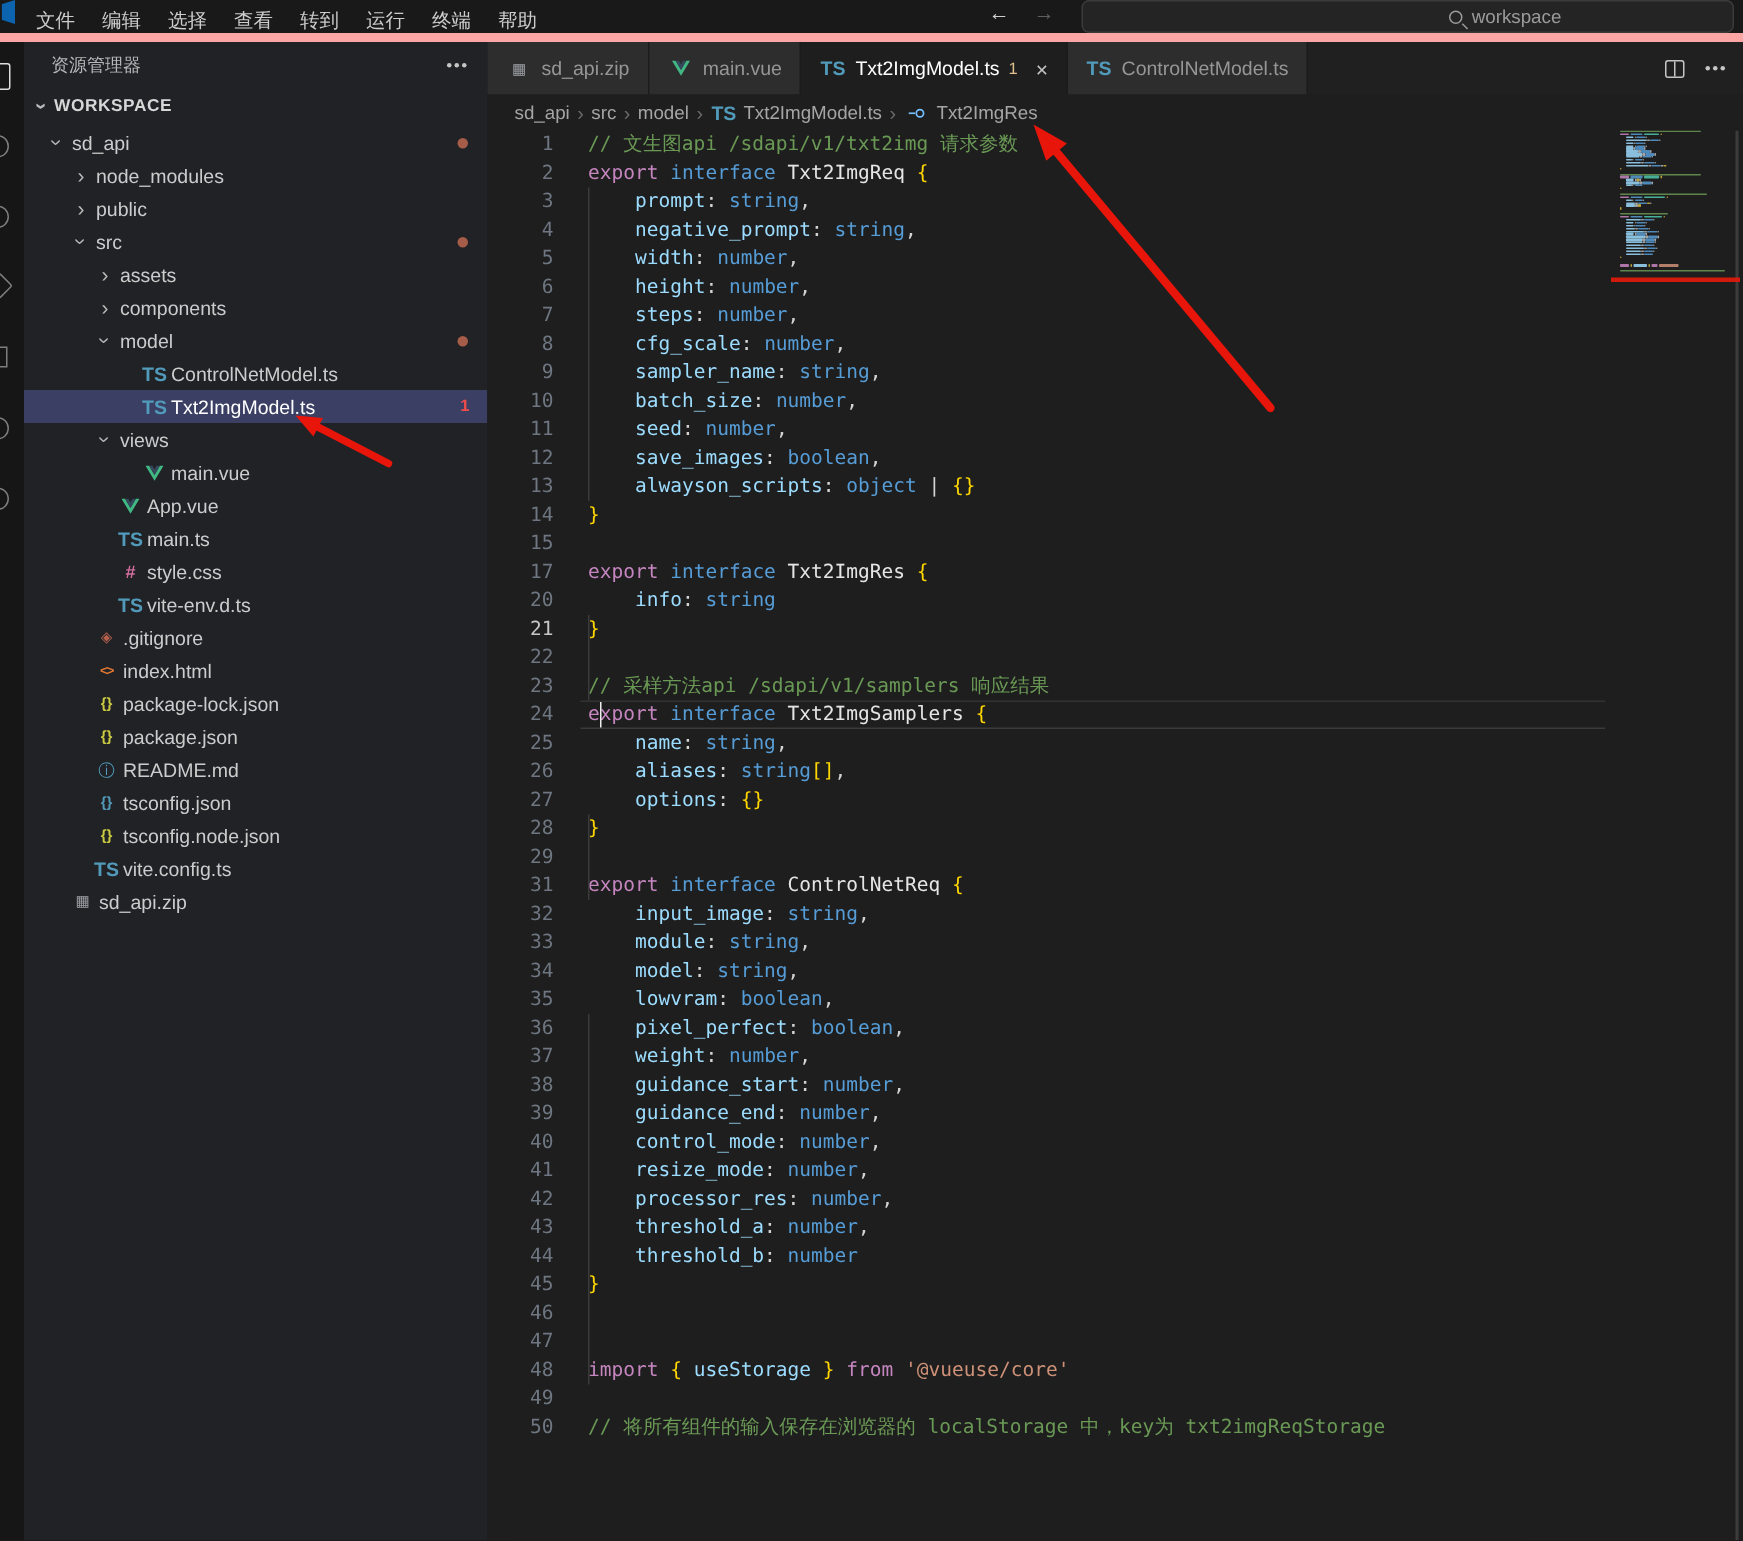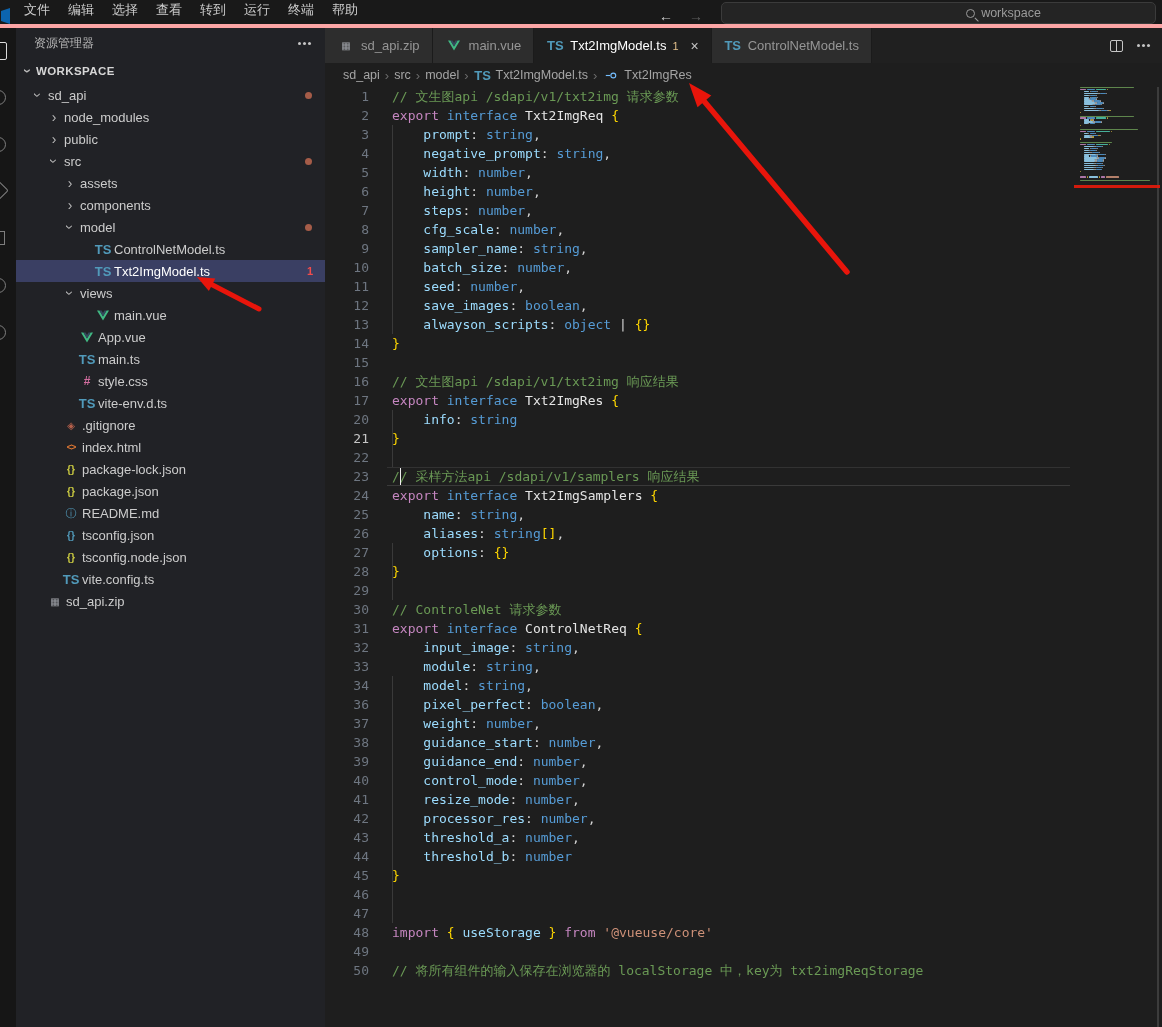--- a/index.html
+++ b/index.html
@@ -1,21 +1,21 @@
 <!DOCTYPE html>
 <html><head>
 <meta charset="utf-8">
 <style>
   *{margin:0;padding:0;box-sizing:border-box}
   html,body{width:1162px;height:1027px;overflow:hidden;background:#1e1e1e;
     font-family:"Liberation Sans","DejaVu Sans",sans-serif}
   .app{position:relative;width:1162px;height:1027px;background:#1e1e1e;color:#ccc;overflow:hidden}
 
   
-  .titlebar{height:28px;background:#191919;border-bottom:4px solid #fca5a5;display:flex;align-items:flex-end;position:relative}
+  .titlebar{height:28px;background:#191919;border-bottom:6px solid #fca5a5;display:flex;align-items:flex-start;position:relative}
   .logo-frag{width:9px;height:16px;background:#0a72c9;clip-path:polygon(0 18%,100% 0,100% 100%,0 82%);margin:0 5px 0 1px;opacity:.85;flex:none}
   .menus{display:flex;flex:none}
   .menu-item{padding:0 9px;font-size:13px;color:#cccccc;line-height:28px;cursor:default}
   .nav{display:flex;gap:16px;margin-left:292px;font-size:14px;flex:none}
   .nav-back{color:#cfcfcf}
   .nav-fwd{color:#5e5e5e}
   .cmdcenter{flex:1;height:22px;margin:0 6px 0 18px;background:#242424;border:1px solid #3b3b3b;border-radius:5px;
     display:flex;align-items:center;justify-content:center;padding-left:130px;gap:6px;color:#9b9b9b;font-size:12.5px}
   .mag{width:9px;height:9px;border:1.4px solid #9b9b9b;border-radius:50%;position:relative;flex:none}
   .mag::after{content:"";position:absolute;width:5px;height:1.4px;background:#9b9b9b;transform:rotate(45deg);left:7px;top:9px}
@@ -353,37 +353,36 @@
             <div class="cl"><span class="ln">6</span><span class="lt"><span class="w">    </span><span class="p">height</span><span class="w">: </span><span class="b">number</span><span class="w">,</span></span></div>
             <div class="cl"><span class="ln">7</span><span class="lt"><span class="w">    </span><span class="p">steps</span><span class="w">: </span><span class="b">number</span><span class="w">,</span></span></div>
             <div class="cl"><span class="ln">8</span><span class="lt"><span class="w">    </span><span class="p">cfg_scale</span><span class="w">: </span><span class="b">number</span><span class="w">,</span></span></div>
             <div class="cl"><span class="ln">9</span><span class="lt"><span class="w">    </span><span class="p">sampler_name</span><span class="w">: </span><span class="b">string</span><span class="w">,</span></span></div>
             <div class="cl"><span class="ln">10</span><span class="lt"><span class="w">    </span><span class="p">batch_size</span><span class="w">: </span><span class="b">number</span><span class="w">,</span></span></div>
             <div class="cl"><span class="ln">11</span><span class="lt"><span class="w">    </span><span class="p">seed</span><span class="w">: </span><span class="b">number</span><span class="w">,</span></span></div>
             <div class="cl"><span class="ln">12</span><span class="lt"><span class="w">    </span><span class="p">save_images</span><span class="w">: </span><span class="b">boolean</span><span class="w">,</span></span></div>
             <div class="cl"><span class="ln">13</span><span class="lt"><span class="w">    </span><span class="p">alwayson_scripts</span><span class="w">: </span><span class="b">object</span><span class="w"> | </span><span class="g">{}</span></span></div>
             <div class="cl"><span class="ln">14</span><span class="lt"><span class="g">}</span></span></div>
             <div class="cl"><span class="ln">15</span><span class="lt"></span></div>
-            <div class="cl"><span class="ln">16</span><span class="lt"><span class="c">// 文生图api /sdapi/v1/txt2img 响应结果</span></span></div>
             <div class="cl"><span class="ln">17</span><span class="lt"><span class="k">export</span><span class="w"> </span><span class="i">interface</span><span class="w"> </span><span class="t">Txt2ImgRes</span><span class="w"> </span><span class="g">{</span></span></div>
             <div class="cl"><span class="ln">20</span><span class="lt"><span class="w">    </span><span class="p">info</span><span class="w">: </span><span class="b">string</span></span></div>
             <div class="cl"><span class="ln on">21</span><span class="lt"><span class="g">}</span></span></div>
             <div class="cl"><span class="ln">22</span><span class="lt"></span></div>
             <div class="cl"><span class="ln">23</span><span class="lt"><span class="c">// 采样方法api /sdapi/v1/samplers 响应结果</span></span></div>
             <div class="cl"><span class="ln">24</span><span class="lt"><span class="k">export</span><span class="w"> </span><span class="i">interface</span><span class="w"> </span><span class="t">Txt2ImgSamplers</span><span class="w"> </span><span class="g">{</span></span></div>
             <div class="cl"><span class="ln">25</span><span class="lt"><span class="w">    </span><span class="p">name</span><span class="w">: </span><span class="b">string</span><span class="w">,</span></span></div>
             <div class="cl"><span class="ln">26</span><span class="lt"><span class="w">    </span><span class="p">aliases</span><span class="w">: </span><span class="b">string</span><span class="g">[]</span><span class="w">,</span></span></div>
             <div class="cl"><span class="ln">27</span><span class="lt"><span class="w">    </span><span class="p">options</span><span class="w">: </span><span class="g">{}</span></span></div>
             <div class="cl"><span class="ln">28</span><span class="lt"><span class="g">}</span></span></div>
             <div class="cl"><span class="ln">29</span><span class="lt"></span></div>
-            <div class="cl"><span class="ln">30</span><span class="lt"><span class="c">// ControleNet 请求参数</span></span></div>
             <div class="cl"><span class="ln">31</span><span class="lt"><span class="k">export</span><span class="w"> </span><span class="i">interface</span><span class="w"> </span><span class="t">ControlNetReq</span><span class="w"> </span><span class="g">{</span></span></div>
             <div class="cl"><span class="ln">32</span><span class="lt"><span class="w">    </span><span class="p">input_image</span><span class="w">: </span><span class="b">string</span><span class="w">,</span></span></div>
             <div class="cl"><span class="ln">33</span><span class="lt"><span class="w">    </span><span class="p">module</span><span class="w">: </span><span class="b">string</span><span class="w">,</span></span></div>
             <div class="cl"><span class="ln">34</span><span class="lt"><span class="w">    </span><span class="p">model</span><span class="w">: </span><span class="b">string</span><span class="w">,</span></span></div>
+            <div class="cl"><span class="ln">35</span><span class="lt"><span class="w">    </span><span class="p">lowvram</span><span class="w">: </span><span class="b">boolean</span><span class="w">,</span></span></div>
             <div class="cl"><span class="ln">36</span><span class="lt"><span class="w">    </span><span class="p">pixel_perfect</span><span class="w">: </span><span class="b">boolean</span><span class="w">,</span></span></div>
             <div class="cl"><span class="ln">37</span><span class="lt"><span class="w">    </span><span class="p">weight</span><span class="w">: </span><span class="b">number</span><span class="w">,</span></span></div>
             <div class="cl"><span class="ln">38</span><span class="lt"><span class="w">    </span><span class="p">guidance_start</span><span class="w">: </span><span class="b">number</span><span class="w">,</span></span></div>
             <div class="cl"><span class="ln">39</span><span class="lt"><span class="w">    </span><span class="p">guidance_end</span><span class="w">: </span><span class="b">number</span><span class="w">,</span></span></div>
             <div class="cl"><span class="ln">40</span><span class="lt"><span class="w">    </span><span class="p">control_mode</span><span class="w">: </span><span class="b">number</span><span class="w">,</span></span></div>
             <div class="cl"><span class="ln">41</span><span class="lt"><span class="w">    </span><span class="p">resize_mode</span><span class="w">: </span><span class="b">number</span><span class="w">,</span></span></div>
             <div class="cl"><span class="ln">42</span><span class="lt"><span class="w">    </span><span class="p">processor_res</span><span class="w">: </span><span class="b">number</span><span class="w">,</span></span></div>
             <div class="cl"><span class="ln">43</span><span class="lt"><span class="w">    </span><span class="p">threshold_a</span><span class="w">: </span><span class="b">number</span><span class="w">,</span></span></div>
             <div class="cl"><span class="ln">44</span><span class="lt"><span class="w">    </span><span class="p">threshold_b</span><span class="w">: </span><span class="b">number</span></span></div>
             <div class="cl"><span class="ln">45</span><span class="lt"><span class="g">}</span></span></div>

